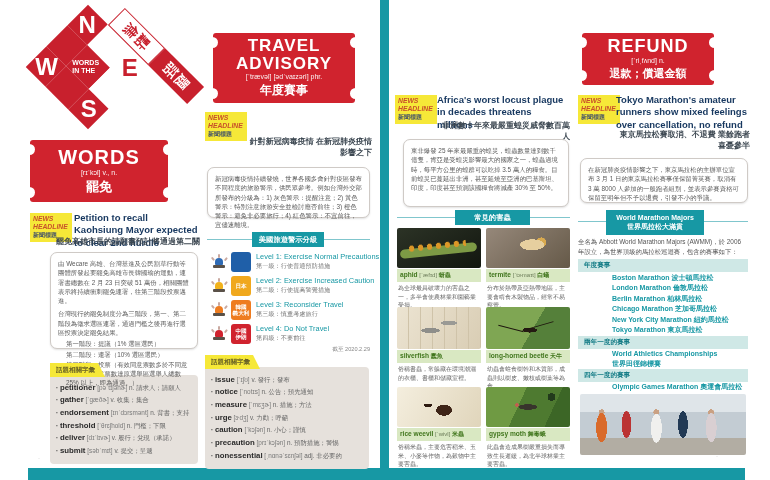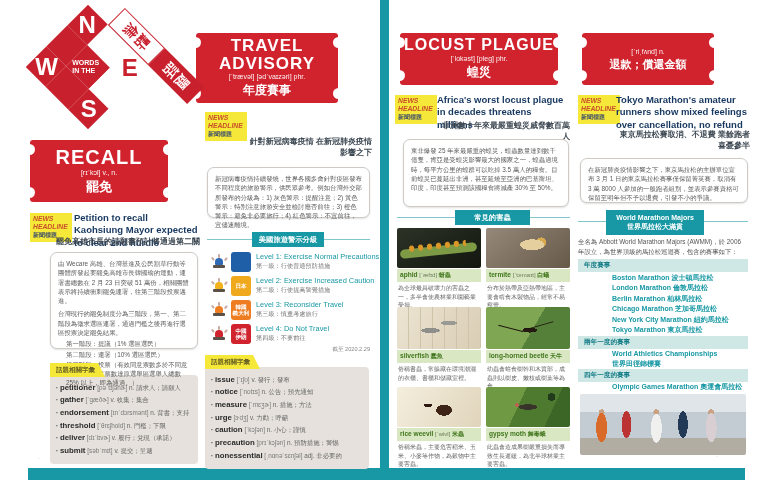--- a/index.html
+++ b/index.html
@@ -176,21 +176,21 @@
     <div class="t red">
         <span>S</span>
       </div>
   </div>
 
   <div class="abs banner" style="left:30px;top:140px;width:138px;height:62px;">
     <i class="notch tl"></i>
       <i class="notch bl"></i>
       <i class="notch tr"></i>
       <i class="notch br"></i>
-    <div class="ttl" style="font-size:20px;">RECALL</div>
+    <div class="ttl" style="font-size:20px;">WORDS</div>
     <div class="ph">[rɪˈkɔl] v., n.</div>
     <div class="bzh" style="font-size:13px;">罷免</div>
   </div>
   <div class="abs nhl" style="left:30px;top:213px;">
     <span class="t1">NEWS</span>
     <span class="t1">HEADLINE</span>
     <span class="tz">新聞標題</span>
   </div>
   <div class="abs hl-en" style="left:74px;top:212px;width:124px;">Petition to recall Kaohsiung Mayor expected to clear 2nd hurdle</div>
   <div class="abs hl-zh" style="left:54px;top:237px;width:146px;">罷免高雄市長的請願書預計將通過第二關</div>
@@ -204,21 +204,21 @@
   <div class="abs vtab" style="left:50px;top:363px;">話題相關字彙</div>
   <div class="abs vbox" style="left:50px;top:375px;width:148px;">
     <div class="vitem"><span class="vw">petitioner</span> <span class="vp">[pəˈtɪʃənɚ]</span> <span class="vd">n. 請求人；請願人</span></div>
     <div class="vitem"><span class="vw">gather</span> <span class="vp">[ˈɡæðɚ]</span> <span class="vd">v. 收集；集合</span></div>
     <div class="vitem"><span class="vw">endorsement</span> <span class="vp">[ɪnˈdɔrsmənt]</span> <span class="vd">n. 背書；支持</span></div>
     <div class="vitem"><span class="vw">threshold</span> <span class="vp">[ˈθrɛʃhold]</span> <span class="vd">n. 門檻；下限</span></div>
     <div class="vitem"><span class="vw">deliver</span> <span class="vp">[dɪˈlɪvɚ]</span> <span class="vd">v. 履行；兌現（承諾）</span></div>
     <div class="vitem"><span class="vw">submit</span> <span class="vp">[səbˈmɪt]</span> <span class="vd">v. 提交；呈遞</span></div>
   </div>
 
-  <div class="abs banner" style="left:196px;top:33px;width:142px;height:70px;">
+  <div class="abs banner" style="left:213px;top:33px;width:142px;height:70px;">
     <i class="notch tl"></i>
       <i class="notch bl"></i>
       <i class="notch tr"></i>
       <i class="notch br"></i>
     <div class="ttl" style="font-size:17px;">TRAVEL</div>
     <div class="ttl" style="font-size:17px;">ADVISORY</div>
     <div class="ph">[ˈtrævəl] [ədˈvaɪzəri] phr.</div>
     <div class="bzh">年度賽事</div>
   </div>
   <div class="abs nhl" style="left:205px;top:112px;">
@@ -297,29 +297,20 @@
   <div class="abs vbox" style="left:205px;top:367px;width:164px;">
     <div class="vitem"><span class="vw">issue</span> <span class="vp">[ˈɪʃʊ]</span> <span class="vd">v. 發行；發布</span></div>
     <div class="vitem"><span class="vw">notice</span> <span class="vp">[ˈnotɪs]</span> <span class="vd">n. 公告；預先通知</span></div>
     <div class="vitem"><span class="vw">measure</span> <span class="vp">[ˈmɛʒɚ]</span> <span class="vd">n. 措施；方法</span></div>
     <div class="vitem"><span class="vw">urge</span> <span class="vp">[ɝdʒ]</span> <span class="vd">v. 力勸；呼籲</span></div>
     <div class="vitem"><span class="vw">caution</span> <span class="vp">[ˈkɔʃən]</span> <span class="vd">n. 小心；謹慎</span></div>
     <div class="vitem"><span class="vw">precaution</span> <span class="vp">[prɪˈkɔʃən]</span> <span class="vd">n. 預防措施；警惕</span></div>
     <div class="vitem"><span class="vw">nonessential</span> <span class="vp">[ˌnɑnəˈsɛnʃəl]</span> <span class="vd">adj. 非必要的</span></div>
   </div>
 
-  <div class="abs banner" style="left:400px;top:33px;width:158px;height:52px;">
-    <i class="notch tl"></i>
-      <i class="notch bl"></i>
-      <i class="notch tr"></i>
-      <i class="notch br"></i>
-    <div class="ttl" style="font-size:16px;">LOCUST PLAGUE</div>
-    <div class="ph">[ˈlokəst] [pleg] phr.</div>
-    <div class="bzh">蝗災</div>
-  </div>
   <div class="abs nhl" style="left:395px;top:95px;">
     <span class="t1">NEWS</span>
     <span class="t1">HEADLINE</span>
     <span class="tz">新聞標題</span>
   </div>
   <div class="abs hl-en" style="left:437px;top:94px;width:130px;">Africa's worst locust plague in decades threatens millions</div>
   <div class="abs hl-zh" style="left:437px;top:121px;width:133px;">非洲數十年來最嚴重蝗災威脅數百萬人</div>
   <div class="abs cbox" style="left:403px;top:139px;width:166px;height:68px;">
     <p>東非爆發 25 年來最嚴重的蝗災，蝗蟲數量達到數千億隻，肯亞是受蝗災影響最大的國家之一，蝗蟲過境時，每平方公里的蝗群可以吃掉 3.5 萬人的糧食。目前蝗災已蔓延出非洲，甚至延燒至亞洲的巴基斯坦、印度，印度甚至預測該國糧食將減產 30% 至 50%。</p>
   </div>
@@ -356,20 +347,21 @@
     <div class="iphoto ph-moth"></div>
     <div class="ilabel"><span class="nm">gypsy moth</span> <span class="izh">舞毒蛾</span></div>
     <div class="icap">此蟲會造成果樹嚴重損失而導致生長遲緩，為北半球林業主要害蟲。</div>
   </div>
 
   <div class="abs banner" style="left:582px;top:33px;width:132px;height:52px;">
     <i class="notch tl"></i>
       <i class="notch bl"></i>
       <i class="notch tr"></i>
       <i class="notch br"></i>
+    <div class="ttl" style="font-size:18px;">REFUND</div>
     <div class="ph">[ˈriˌfʌnd] n.</div>
     <div class="bzh" style="font-size:11px;">退款；償還金額</div>
   </div>
   <div class="abs nhl" style="left:578px;top:95px;">
     <span class="t1">NEWS</span>
     <span class="t1">HEADLINE</span>
     <span class="tz">新聞標題</span>
   </div>
   <div class="abs hl-en" style="left:616px;top:94px;width:134px;">Tokyo Marathon's amateur runners show mixed feelings over cancellation, no refund</div>
   <div class="abs hl-zh" style="left:616px;top:130px;width:134px;">東京馬拉松賽取消、不退費 業餘跑者喜憂參半</div>

